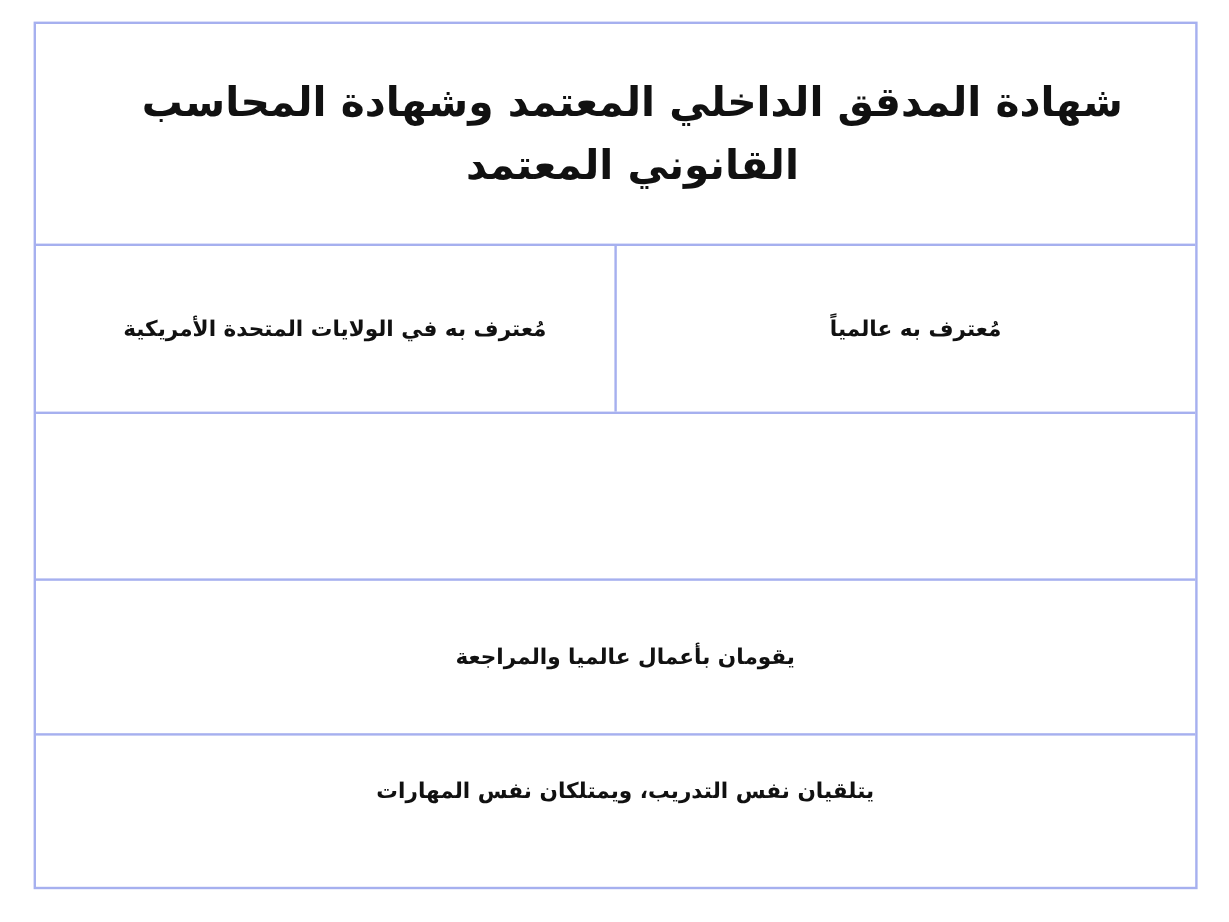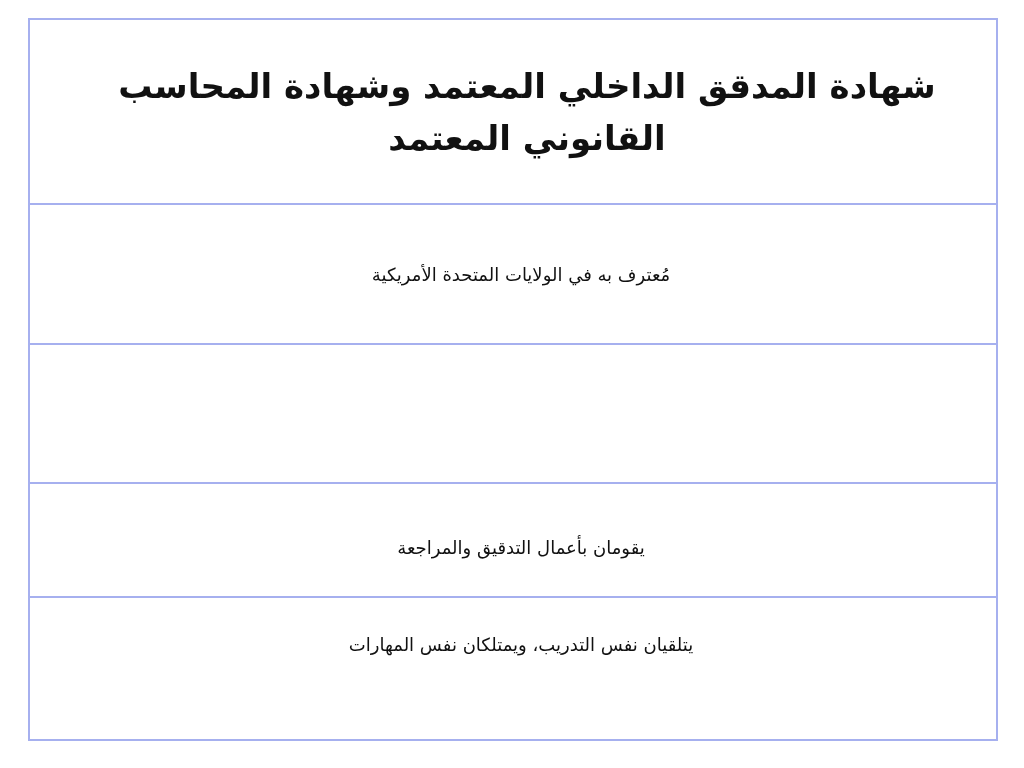--- a/index.html
+++ b/index.html
@@ -50,44 +50,45 @@
     .title-row { top: 0; height: 183px; margin-left: 28px; }
     .title-row .cell {
       font-size: 34px;
       font-weight: bold;
       line-height: 52px;
       padding: 0 40px;
     }
     .r1 { top: 183px; height: 140px; }
     .r2 { top: 323px; height: 139px; }
     .r3 { top: 462px; height: 129px; }
-    .r4 { top: 576px; height: 95px; }
+    .r4 { top: 591px; height: 95px; }
     .body-cell {
       font-size: 18px;
-      font-weight: normal;
+      font-weight: bold;
       margin-left: 16px;
     }
   </style>
 </head>
 <body>
 
 <div class="table">
 
   <div class="row title-row">
     <div class="cell">شهادة المدقق الداخلي المعتمد وشهادة المحاسب القانوني المعتمد</div>
   </div>
 
   <div class="row r1">
+    <div class="cell split body-cell">مُعترف به عالمياً</div>
     <div class="cell split body-cell">مُعترف به في الولايات المتحدة الأمريكية</div>
   </div>
 
   <div class="row r2">
   </div>
 
   <div class="row r3">
-    <div class="cell body-cell">يقومان بأعمال التدقيق والمراجعة</div>
+    <div class="cell body-cell">يقومان بأعمال عالميا والمراجعة</div>
   </div>
 
   <div class="row r4">
     <div class="cell body-cell">يتلقيان نفس التدريب، ويمتلكان نفس المهارات</div>
   </div>
 
 </div>
 
 </body></html>

